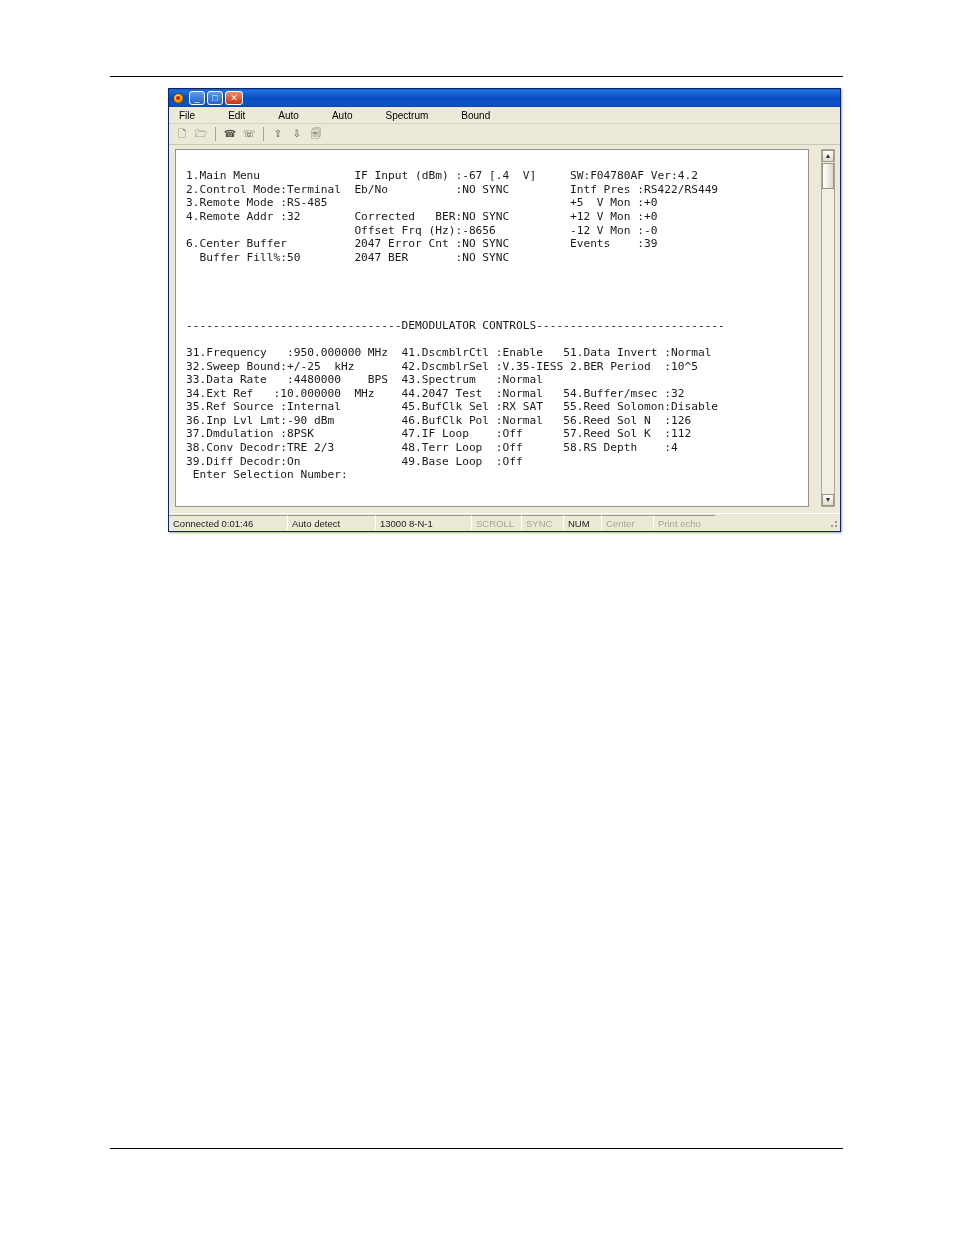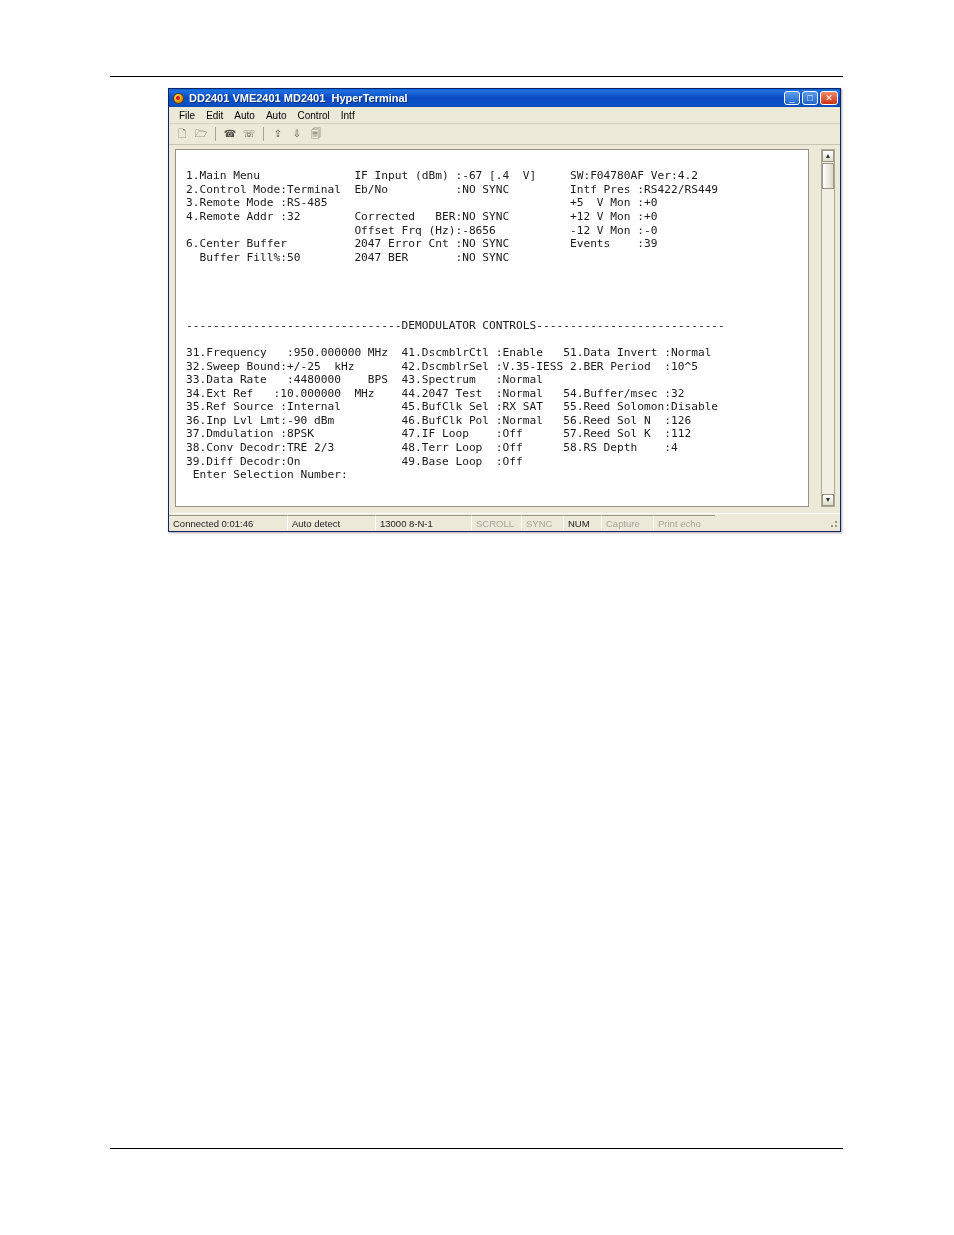--- a/index.html
+++ b/index.html
@@ -104,20 +104,21 @@
 
   
   .menu-bar {
     height: 17px;
     background: #ece9d8;
     border-bottom: 1px solid #d6d2c0;
     display: flex;
     align-items: center;
     padding-left: 5px;
     box-sizing: border-box;
+    gap: 22px;
   }
   .menu-item {
     font-size: 10px;
     color: #000000;
     padding: 1px 6px 1px 5px;
     font-family: "Liberation Sans", sans-serif;
     white-space: pre;
   }
 
   
@@ -260,35 +261,34 @@
 <div class="page-rule top"></div>
 <div class="page-rule bottom"></div>
 
 <div class="ht-window">
 
   <div class="title-bar">
     <span class="title-icon">
       <span class="globe"></span>
         <span class="dot"></span>
     </span>
-    <span class="title-text">DD2401 VME2401 MD2401  HyperTerminal</span>
     <span class="win-buttons">
       <span class="win-btn">_</span>
       <span class="win-btn">□</span>
       <span class="win-btn close">✕</span>
     </span>
   </div>
 
   <div class="menu-bar">
     <span class="menu-item">File</span>
     <span class="menu-item">Edit</span>
     <span class="menu-item">Auto</span>
     <span class="menu-item">Auto</span>
-    <span class="menu-item">Control</span>
-    <span class="menu-item">Intf</span>
+    <span class="menu-item">Spectrum</span>
+    <span class="menu-item">Bound</span>
   </div>
 
   <div class="toolbar">
     <span class="tb-btn">
         <span class="tb-glyph">🗋</span>
       </span>
     <span class="tb-btn">
         <span class="tb-glyph">🗁</span>
       </span>
     <span class="tb-sep"></span>
@@ -343,21 +343,21 @@
     </div>
   </div>
 
   <div class="status-bar">
     <span class="sb-cell first" style="width:118px">Connected 0:01:46</span>
     <span class="sb-cell" style="width:88px">Auto detect</span>
     <span class="sb-cell" style="width:96px">13000 8-N-1</span>
     <span class="sb-cell off" style="width:50px">SCROLL</span>
     <span class="sb-cell off" style="width:42px">SYNC</span>
     <span class="sb-cell" style="width:38px">NUM</span>
-    <span class="sb-cell off" style="width:52px">Capture</span>
+    <span class="sb-cell off" style="width:52px">Center</span>
     <span class="sb-cell off" style="width:62px">Print echo</span>
     <span class="sb-grip">
       <i style="left:9px;top:9px"></i>
         <i style="left:5px;top:9px"></i>
         <i style="left:9px;top:5px"></i>
     </span>
   </div>
 </div>
 
 </body></html>

